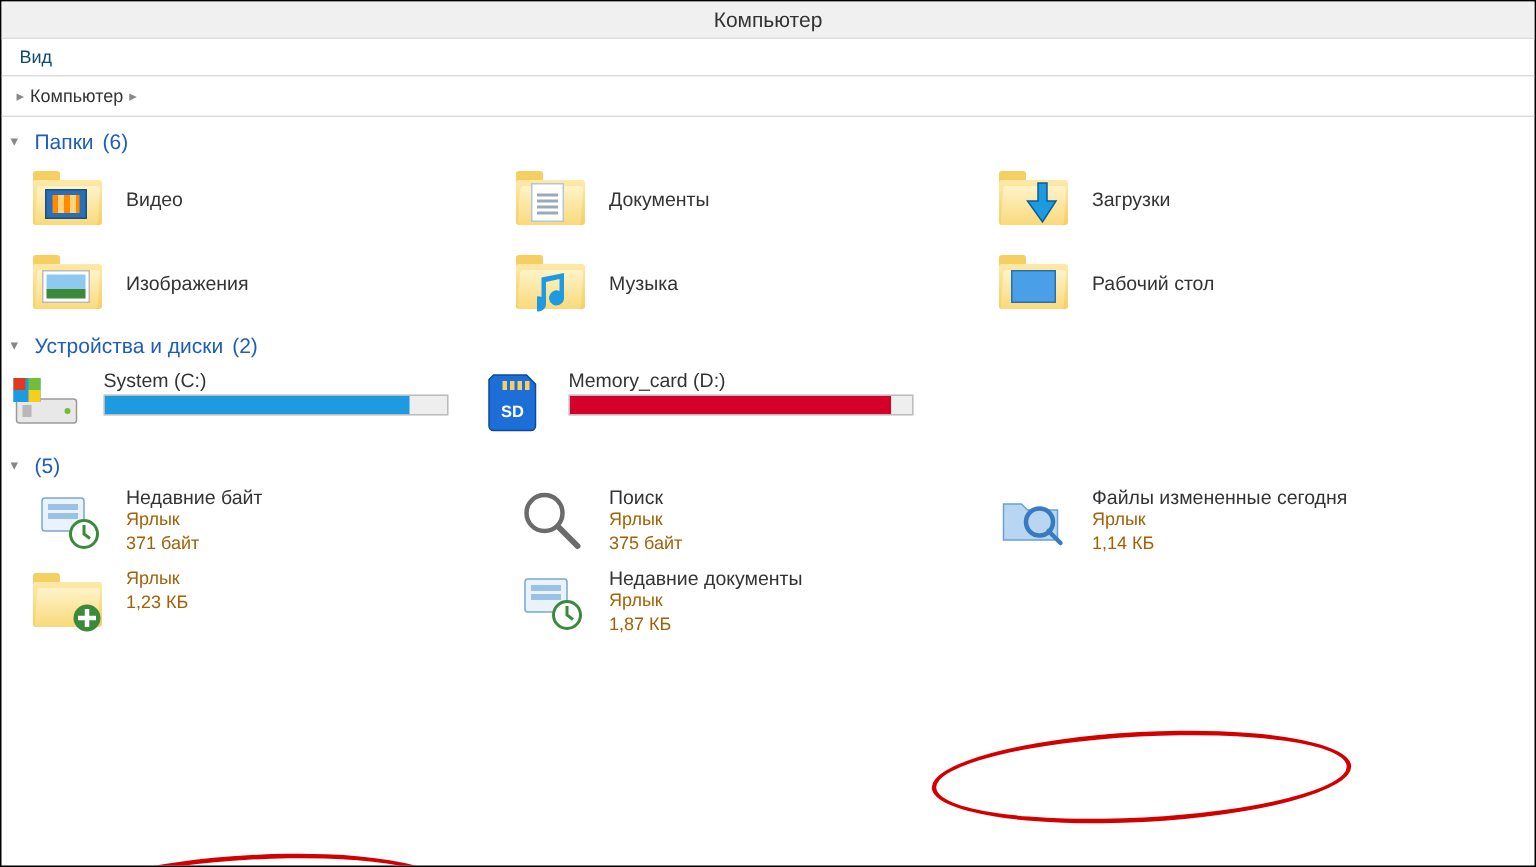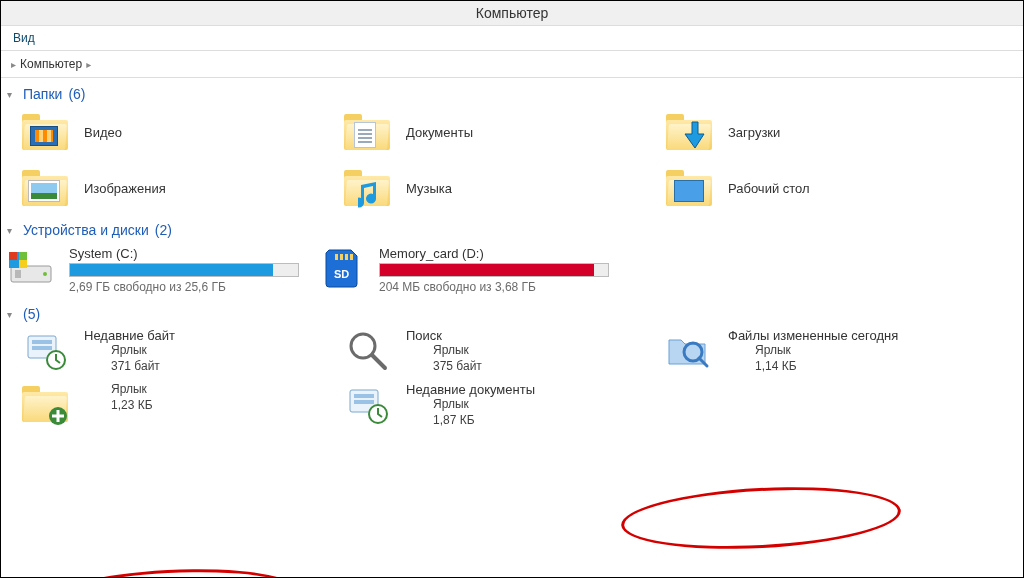--- a/index.html
+++ b/index.html
@@ -26,21 +26,21 @@
   .drive-icon { width: 50px; height: 44px; flex-shrink: 0; display:flex; align-items:center; justify-content:flex-end; }
   .drive-info { flex: 1; max-width: 230px; }
   .drive-info .name { font-size: 13px; margin-bottom: 2px; }
   .drive-info .bar { height: 14px; border: 1px solid #bcbcbc; background: #eee; margin-bottom: 3px; }
   .drive-info .bar .fill { height: 100%; }
   .drive-info .free { font-size: 12px; color: #6b6b6b; }
   
   .net-item { display: flex; gap: 14px; padding: 2px 0; cursor: pointer; position: relative; }
   .net-icon { width: 50px; height: 44px; flex-shrink: 0; display:flex; align-items:center; justify-content:center; }
   .net-info .name { font-size: 13px; }
-  .net-info .sub { font-size: 12px; color: #404040; line-height: 1.3; margin-left: 27px; }
+  .net-info .sub { font-size: 12px; color: #a16207; line-height: 1.3; }
   
   .ring { position:absolute; border: 3px solid #d40000; border-radius: 50%; pointer-events:none; }
   .ring1 { width: 280px; height: 60px; left: 620px; top: 410px; transform: rotate(-3deg); }
   .ring2 { width: 260px; height: 56px; left: 38px; top: 492px; transform: rotate(-3deg); }
   
   
   .fbase { width:46px; height:36px; position:relative; }
   .fbase .back { position:absolute; left:0; top:6px; width:46px; height:30px; background: linear-gradient(#ffe9a8,#f6cf63); border-radius: 2px; }
   .fbase .tab { position:absolute; left:0; top:0; width:18px; height:10px; background:#f6cf63; border-radius: 2px 2px 0 0; }
   .fbase .front { position:absolute; left:2px; top:10px; width:42px; height:26px; background: linear-gradient(#fff3c9,#f9d97a); border-radius: 2px; transform: skewX(-4deg); }
@@ -166,40 +166,38 @@
           <rect x="12" y="4" width="8" height="8" fill="#6fbf3a"></rect>
           <rect x="2" y="12" width="8" height="8" fill="#1e9ae0"></rect>
           <rect x="12" y="12" width="8" height="8" fill="#f6cf1e"></rect>
         </svg>
       </div>
       <div class="drive-info">
         <div class="name">System (C:)</div>
         <div class="bar">
             <div class="fill" style="width:89%;background:#1e9ae0;"></div>
           </div>
-        <div class="free">2,69 ГБ свободно из 25,6 ГБ</div>
       </div>
     </div>
     <div class="drive-item">
       <div class="drive-icon">
         <svg width="48" height="44" viewBox="0 0 48 44">
           <path d="M12 4 h22 l6 6 v28 a3 3 0 0 1 -3 3 h-25 a3 3 0 0 1 -3 -3 v-31 z" fill="#1e6ed8" stroke="#0a4a9a"></path>
           <rect x="18" y="8" width="3" height="6" fill="#f6cf63"></rect>
             <rect x="23" y="8" width="3" height="6" fill="#f6cf63"></rect>
             <rect x="28" y="8" width="3" height="6" fill="#f6cf63"></rect>
             <rect x="33" y="8" width="3" height="6" fill="#f6cf63"></rect>
           <text x="17" y="32" font-size="11" font-weight="bold" fill="#fff">SD</text>
         </svg>
       </div>
       <div class="drive-info">
         <div class="name">Memory_card (D:)</div>
         <div class="bar">
             <div class="fill" style="width:94%;background:#d4002a;"></div>
           </div>
-        <div class="free">204 МБ свободно из 3,68 ГБ</div>
       </div>
     </div>
   </div>
 
   <div class="section-head">
     <span class="toggle">▾</span>
     <span>(5)</span>
   </div>
   <div class="grid-3">
     <div class="net-item">

